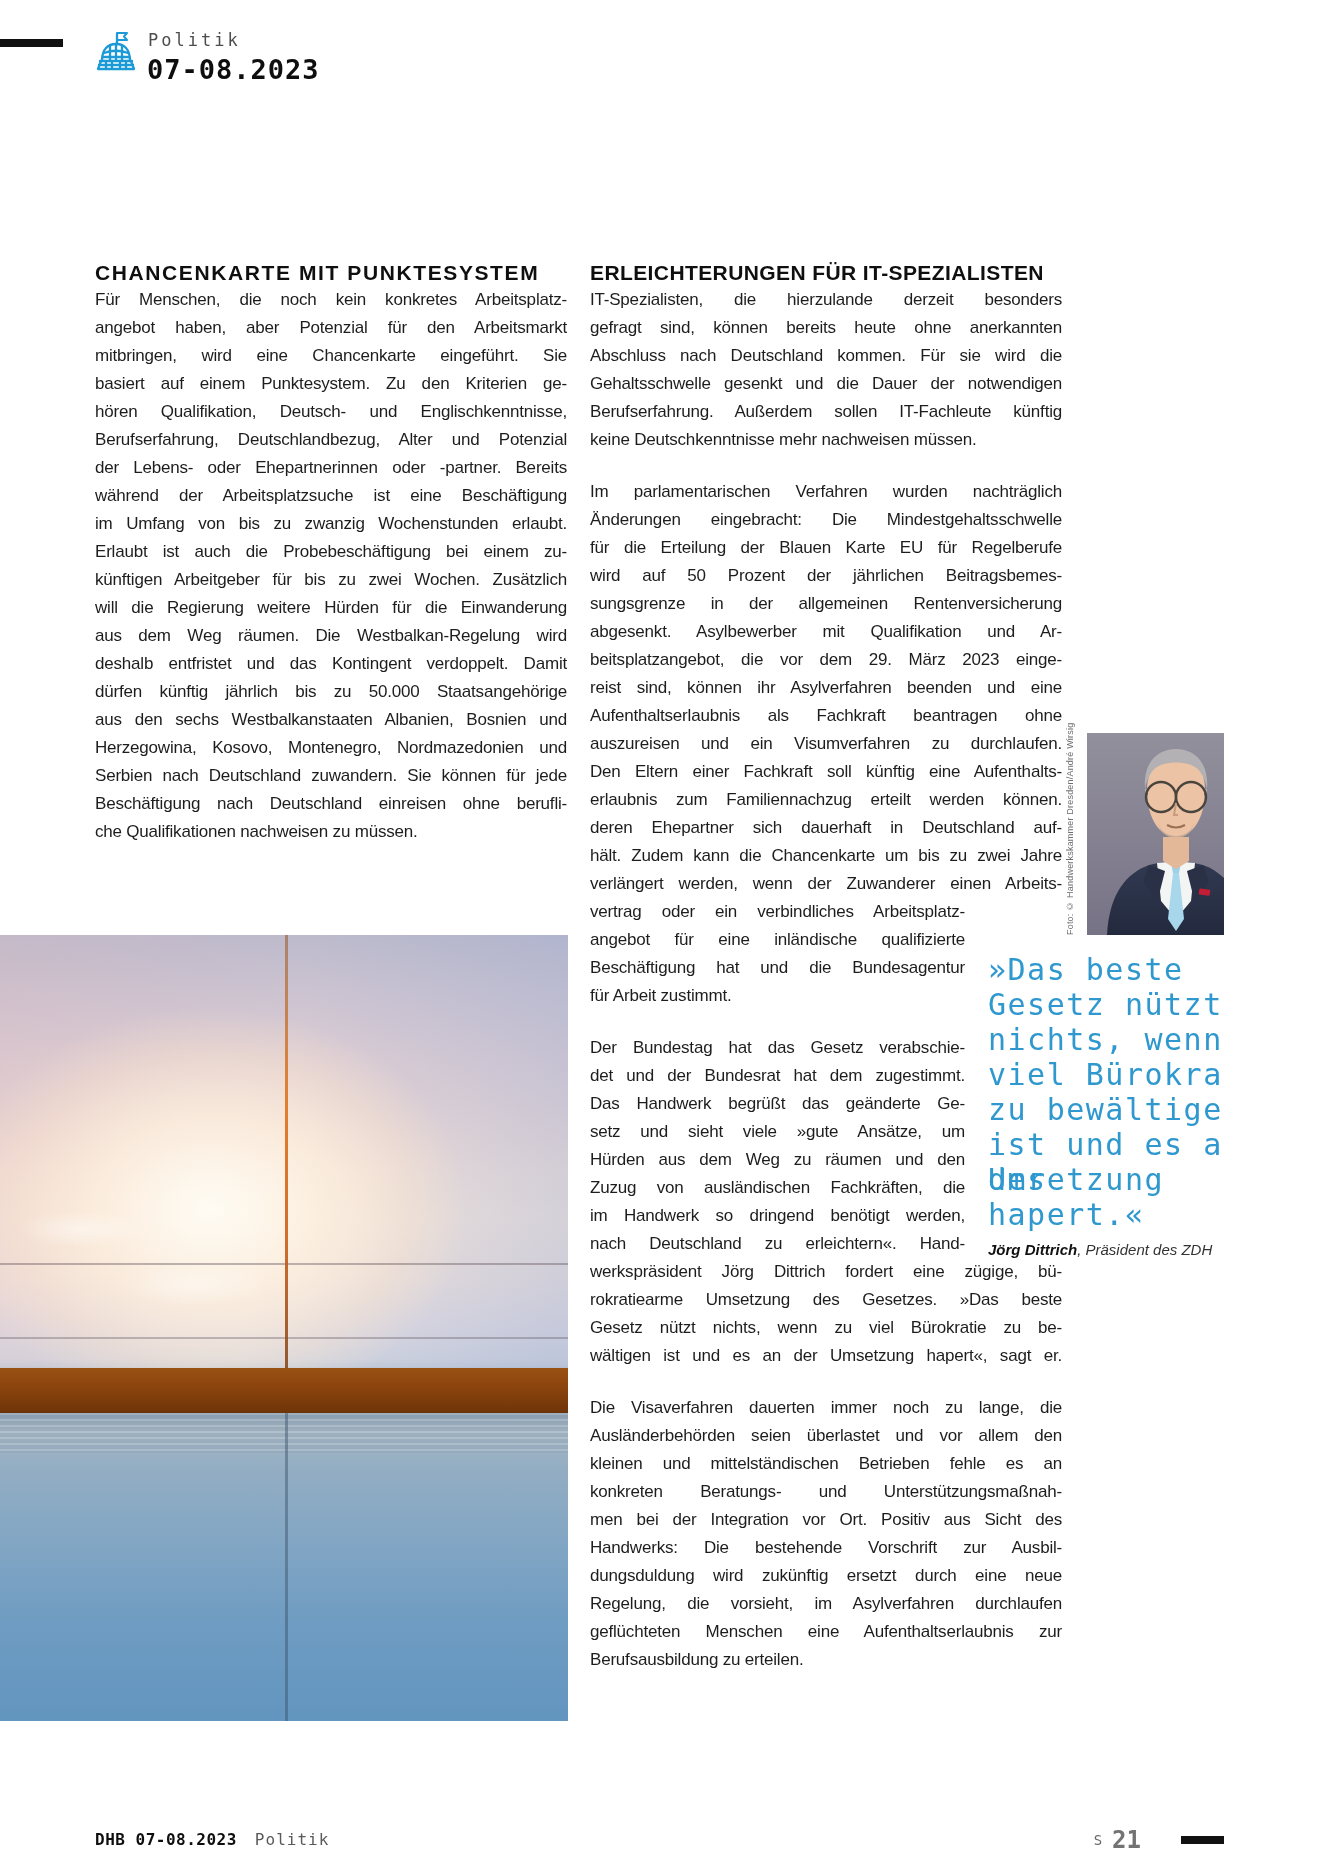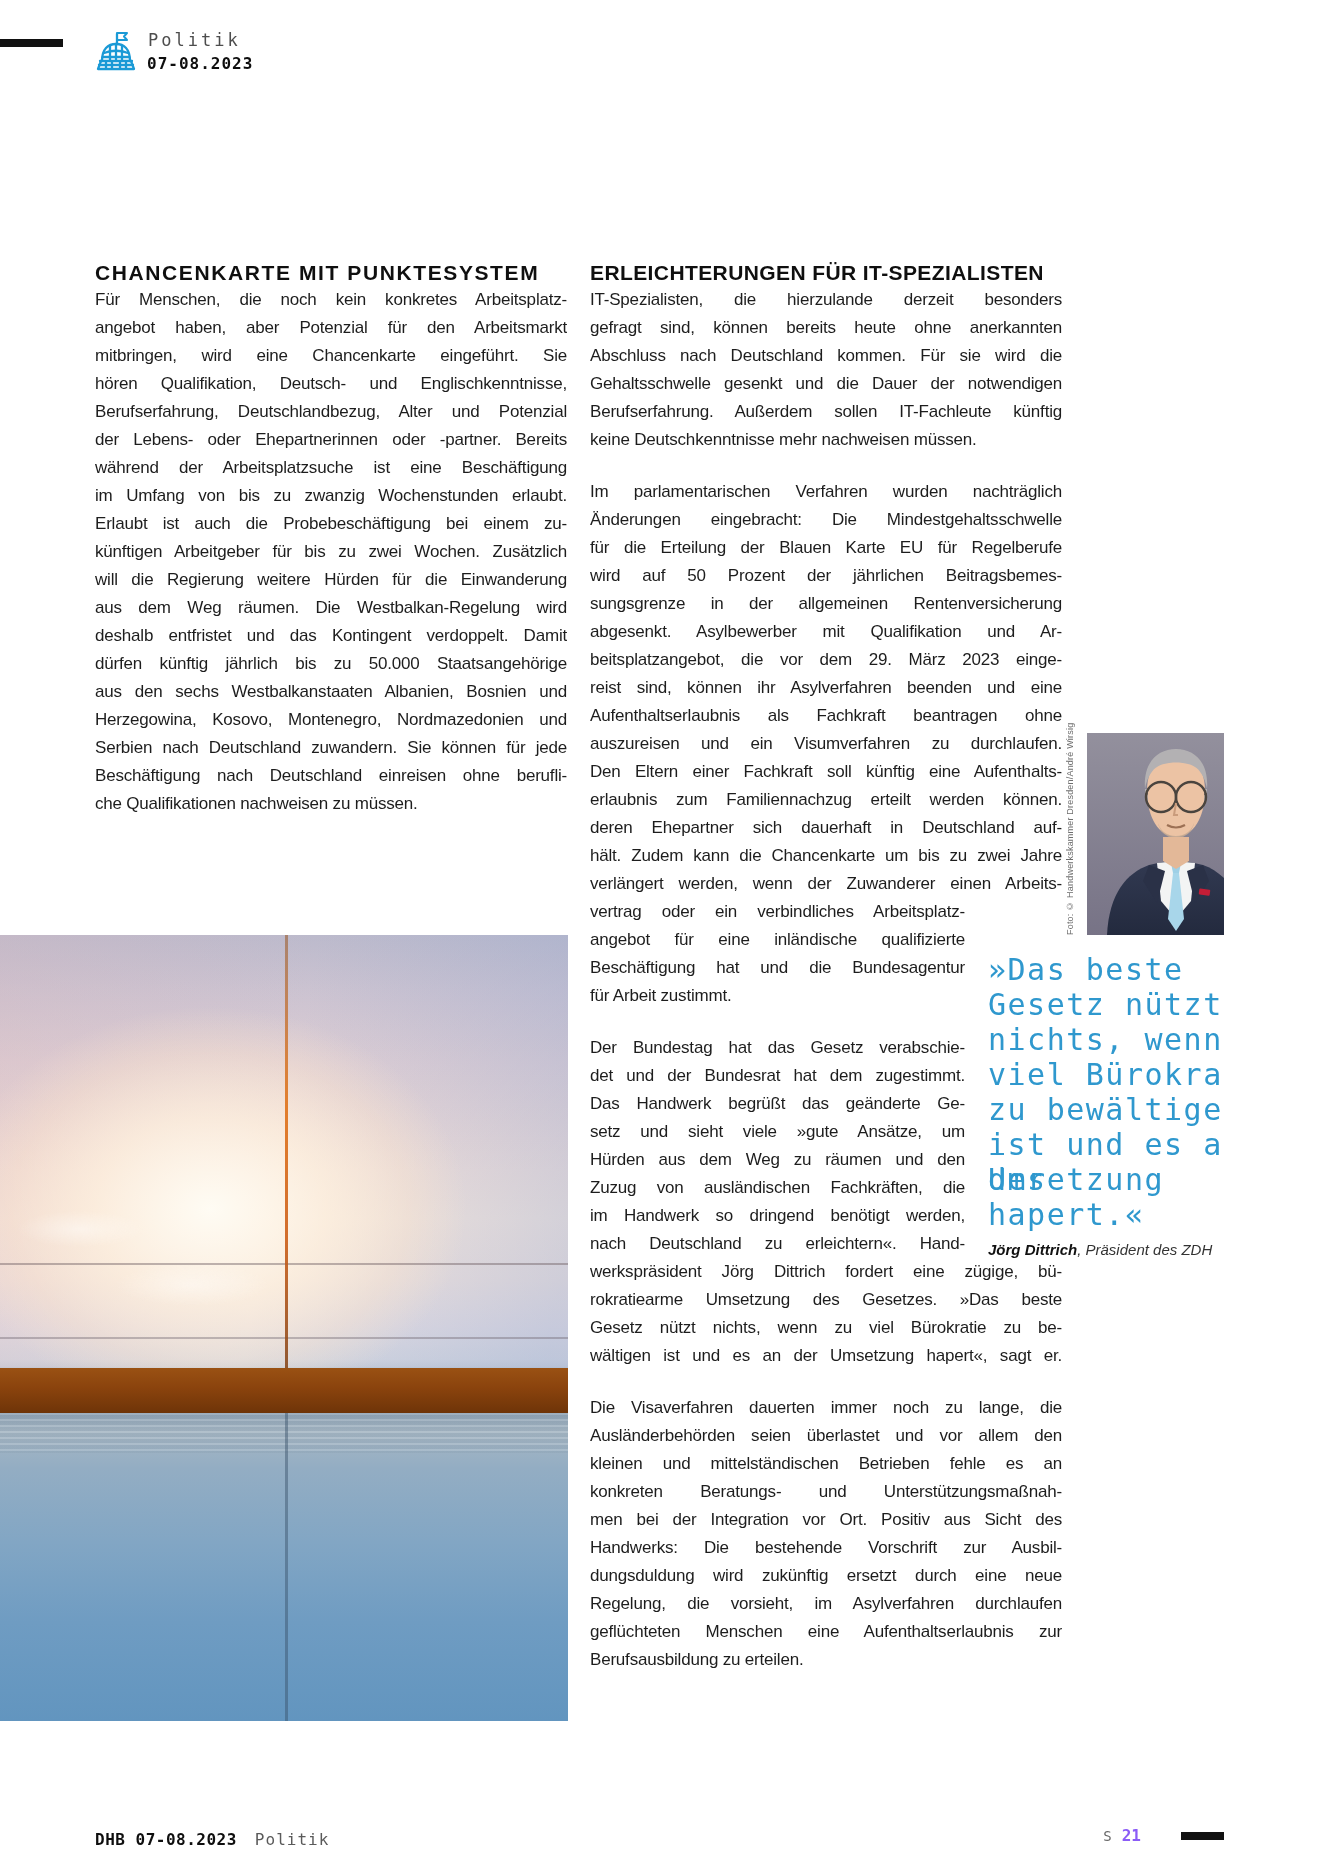--- a/index.html
+++ b/index.html
@@ -5,21 +5,21 @@
   html,body{margin:0;padding:0;background:#ffffff;}
   #page{position:relative;width:1224px;height:1875px;background:#ffffff;overflow:hidden;
         font-family:"Liberation Sans",sans-serif;color:#1d1d1d;}
 
   
   .top-rule{position:absolute;left:0;top:39px;width:63px;height:8px;background:#111;}
   .dome{position:absolute;left:95px;top:30px;width:42px;height:50px;}
   .kicker{position:absolute;left:148px;top:30px;font-family:"DejaVu Sans Mono",monospace;
           font-size:17px;letter-spacing:3px;color:#4d4d4d;}
   .issue{position:absolute;left:147px;top:54px;font-family:"DejaVu Sans Mono",monospace;
-         font-size:16px;font-weight:bold;letter-spacing:1px;color:#0e0e0e;}
+         font-size:27px;font-weight:bold;letter-spacing:1px;color:#0e0e0e;}
 
   
   .col{position:absolute;top:260px;width:472px;}
   .col-left{left:95px;}
   .col-right{left:590px;}
   .col-heading{font-size:21px;line-height:26px;font-weight:bold;color:#0f0f0f;
                letter-spacing:1.6px;white-space:nowrap;}
   .col-heading.tight{letter-spacing:0.4px;}
   .para{margin:0 0 24px 0;}
   .tl{font-size:17px;line-height:28px;height:28px;overflow:hidden;letter-spacing:-0.2px;
@@ -68,21 +68,21 @@
   .scene .streaks{position:absolute;left:0;top:478px;width:100%;height:40px;opacity:.5;background:
      repeating-linear-gradient(180deg,rgba(255,255,255,0.25) 0 2px,rgba(90,110,130,0.2) 2px 6px);}
 
   
   .footer-left{position:absolute;left:95px;top:1830px;display:flex;align-items:center;gap:18px;
                font-family:"DejaVu Sans Mono",monospace;}
   .footer-left .bold{font-size:16px;font-weight:bold;color:#0e0e0e;letter-spacing:0.5px;}
   .footer-left .sec{font-size:16px;color:#5a5a5a;letter-spacing:1px;}
   .footer-right{position:absolute;right:0;top:1826px;display:flex;align-items:center;gap:10px;}
   .footer-right .s{font-family:"DejaVu Sans Mono",monospace;font-size:14px;color:#666;}
-  .footer-right .pg{font-family:"DejaVu Sans Mono",monospace;font-size:16px;font-weight:bold;color:#8b5cf6;text-align:right;}
+  .footer-right .pg{font-family:"DejaVu Sans Mono",monospace;font-size:24px;font-weight:bold;color:#737373;text-align:right;}
   .footer-right .bar{width:43px;height:8px;background:#111;margin-left:30px;}
 </style>
 </head>
 <body>
 
 <div id="page">
 
   <div class="top-rule"></div>
   <div class="dome">
     <svg width="42" height="50" viewBox="0 0 42 50" fill="none" stroke="#1b9ad6" stroke-width="2.3" stroke-linecap="round" stroke-linejoin="round">
@@ -102,20 +102,21 @@
   </div>
   <div class="kicker">Politik</div>
   <div class="issue">07-08.2023</div>
 
   <div class="col col-left">
     <div class="col-heading">CHANCENKARTE MIT PUNKTESYSTEM</div>
     <div class="para">
         <div class="tl">Für Menschen, die noch kein konkretes Arbeitsplatz-</div>
         <div class="tl">angebot haben, aber Potenzial für den Arbeitsmarkt</div>
         <div class="tl">mitbringen, wird eine Chancenkarte eingeführt. Sie</div>
+        <div class="tl">basiert auf einem Punktesystem. Zu den Kriterien ge-</div>
         <div class="tl">hören Qualifikation, Deutsch- und Englischkenntnisse,</div>
         <div class="tl">Berufserfahrung, Deutschlandbezug, Alter und Potenzial</div>
         <div class="tl">der Lebens- oder Ehepartnerinnen oder -partner. Bereits</div>
         <div class="tl">während der Arbeitsplatzsuche ist eine Beschäftigung</div>
         <div class="tl">im Umfang von bis zu zwanzig Wochenstunden erlaubt.</div>
         <div class="tl">Erlaubt ist auch die Probebeschäftigung bei einem zu-</div>
         <div class="tl">künftigen Arbeitgeber für bis zu zwei Wochen. Zusätzlich</div>
         <div class="tl">will die Regierung weitere Hürden für die Einwanderung</div>
         <div class="tl">aus dem Weg räumen. Die Westbalkan-Regelung wird</div>
         <div class="tl">deshalb entfristet und das Kontingent verdoppelt. Damit</div>

